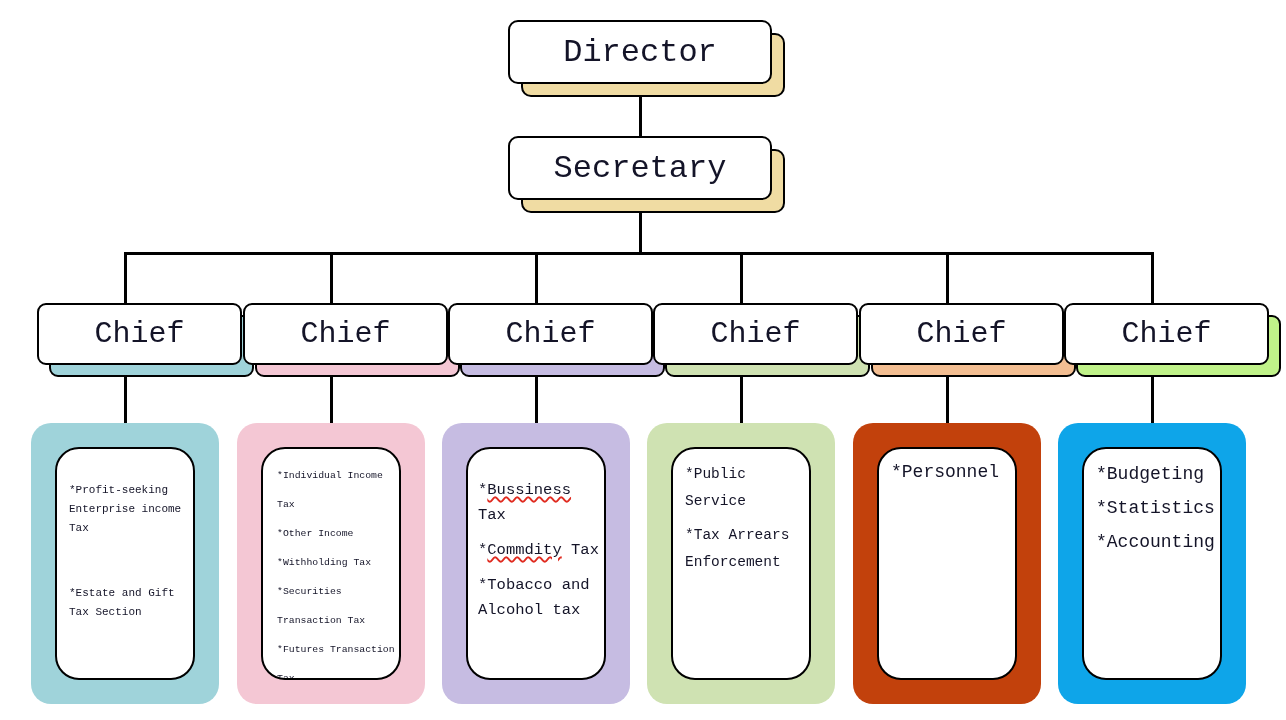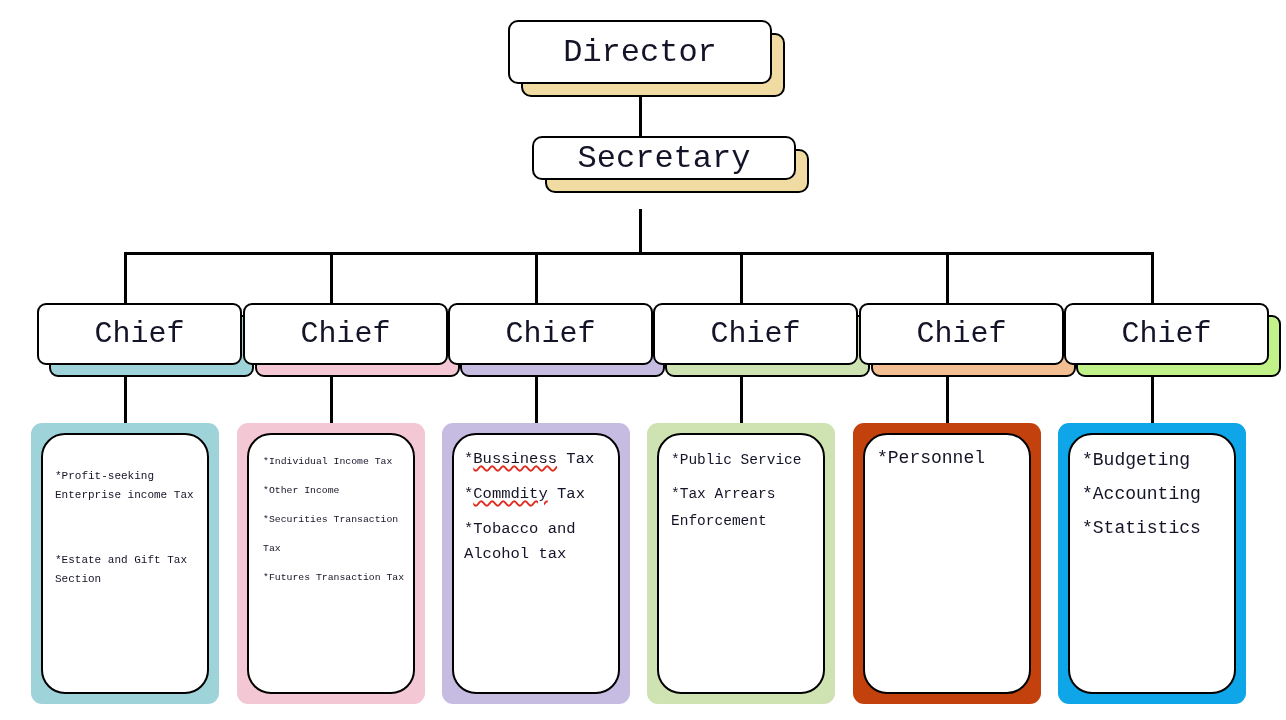--- a/index.html
+++ b/index.html
@@ -10,50 +10,50 @@
   .vline,.hline{position:absolute;background:#000;z-index:1;}
   .vline{width:2.5px;}
   .hline{height:2.5px;}
   #line-director-secretary{left:639px;top:84px;height:54px;}
   #line-secretary-rail{left:639px;top:209px;height:45px;}
   #rail{left:124px;top:252px;width:1030px;}
 
   
   .topbox{position:absolute;width:264px;z-index:2;}
   #director-box{left:508px;top:20px;height:64px;}
-  #secretary-box{left:532px;top:136px;height:44px;}
+  #secretary-box{left:508px;top:136px;height:64px;}
   .shadow{position:absolute;left:13px;top:13px;right:-13px;bottom:-13px;
           border:2px solid #000;border-radius:10px;}
   .front{position:absolute;inset:0;background:#fff;border:2.5px solid #000;border-radius:10px;
          display:flex;align-items:center;justify-content:center;}
   .topbox .front{font-size:32px;justify-content:center;}
 
   
   .branch{position:absolute;top:252px;width:188px;height:460px;}
   .b0{left:31px}.b1{left:237px}.b2{left:442px}.b3{left:647px}.b4{left:853px}.b5{left:1058px}
   .branch .vline{left:93px;}
   .branch .drop{top:0;height:53px;}
   .branch .link{top:112px;height:61px;}
   .chief{position:absolute;left:6px;top:51px;width:205px;height:62px;z-index:2;}
   .chief-shadow{position:absolute;left:12px;top:12px;right:-12px;bottom:-12px;
                 border:2px solid #000;border-radius:9px;}
   .chief-front{position:absolute;inset:0;background:#fff;border:2.5px solid #000;border-radius:9px;
                display:flex;align-items:center;justify-content:center;font-size:30px;}
   .detail-outer{position:absolute;left:0;top:171px;width:188px;height:281px;z-index:2;
-                border-radius:11px;padding:10px;box-sizing:border-box;}
+                border-radius:20px;padding:24px;box-sizing:border-box;}
   .detail-inner{width:100%;height:100%;background:#fff;border:2.5px solid #000;border-radius:24px;
                 box-sizing:border-box;overflow:hidden;}
   .entries{box-sizing:border-box;}
   .entry{white-space:normal;}
 
   
   .b0 .entries{padding:32px 0 0 12px;font-size:11px;line-height:19px;}
   .b0 .entry{margin-bottom:46px;}
   .b1 .entries{padding:12px 0 0 14px;font-size:9.8px;line-height:29px;}
-  .b2 .entries{padding:12px 0 0 10px;font-size:15.5px;line-height:25px;}
+  .b2 .entries{padding:12px 0 0 10px;font-size:15.5px;line-height:25px;margin-top:17px;}
   .b2 .entry{margin-bottom:10px;}
   .b3 .entries{padding:12px 0 0 12px;font-size:14.5px;line-height:27px;}
   .b3 .entry{margin-bottom:7px;}
   .b4 .entries{padding:10px 0 0 12px;font-size:18px;line-height:26px;}
   .b5 .entries{padding:8px 0 0 12px;font-size:18px;line-height:34px;}
 
   .wavy{text-decoration:underline;text-decoration-style:wavy;
         text-decoration-color:#e02b20;text-decoration-thickness:1.5px;text-underline-offset:2px;}
 </style>
 </head>
@@ -105,20 +105,21 @@
       <div class="chief-front">
           <span>Chief</span>
         </div>
     </div>
     <div class="vline link"></div>
     <div class="detail-outer" style="background: rgb(244, 199, 212);">
       <div class="detail-inner">
           <div class="entries">
             <div class="entry">*Individual Income Tax</div>
             <div class="entry">*Other Income</div>
+            <div class="entry">*Withholding Tax</div>
             <div class="entry">*Securities Transaction Tax</div>
             <div class="entry">*Futures Transaction Tax</div>
           </div>
         </div>
     </div>
   </div>
 
   <div class="branch b2">
     <div class="vline drop"></div>
     <div class="chief">
@@ -182,20 +183,20 @@
       <div class="chief-shadow" style="background: rgb(192, 242, 137);"></div>
       <div class="chief-front">
           <span>Chief</span>
         </div>
     </div>
     <div class="vline link"></div>
     <div class="detail-outer" style="background: #0ea5e9;">
       <div class="detail-inner">
           <div class="entries">
             <div class="entry">*Budgeting</div>
+            <div class="entry">*Statistics</div>
             <div class="entry">*Accounting</div>
-            <div class="entry">*Statistics</div>
           </div>
         </div>
     </div>
   </div>
 
 </div>
 
 </body></html>

